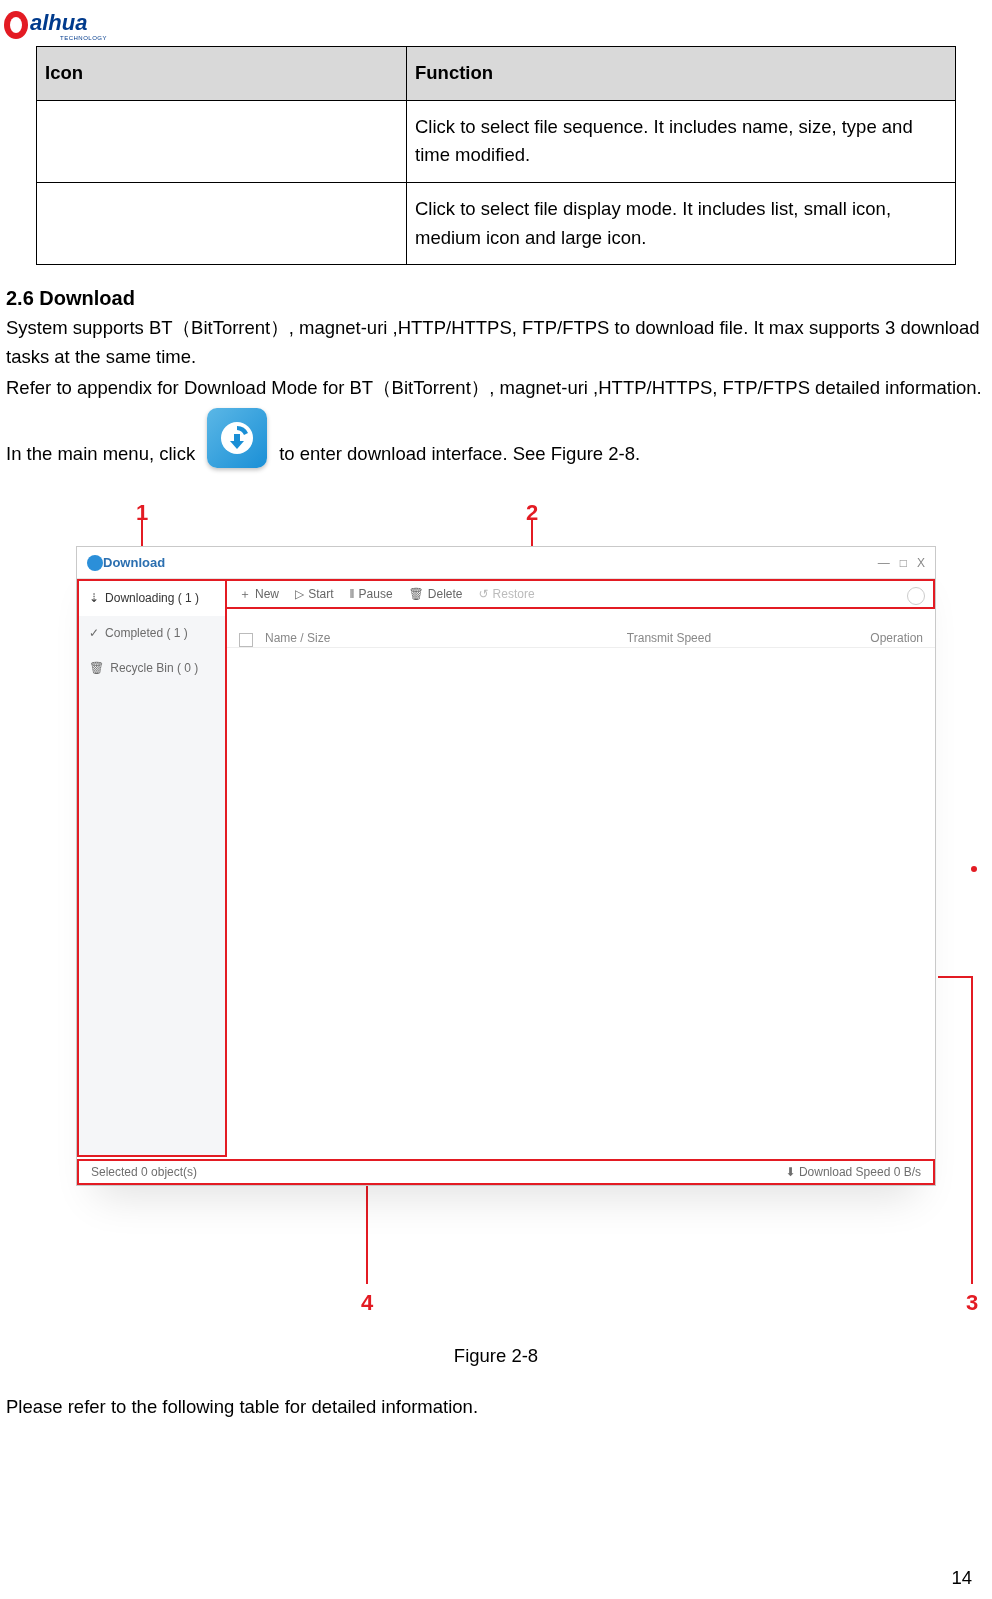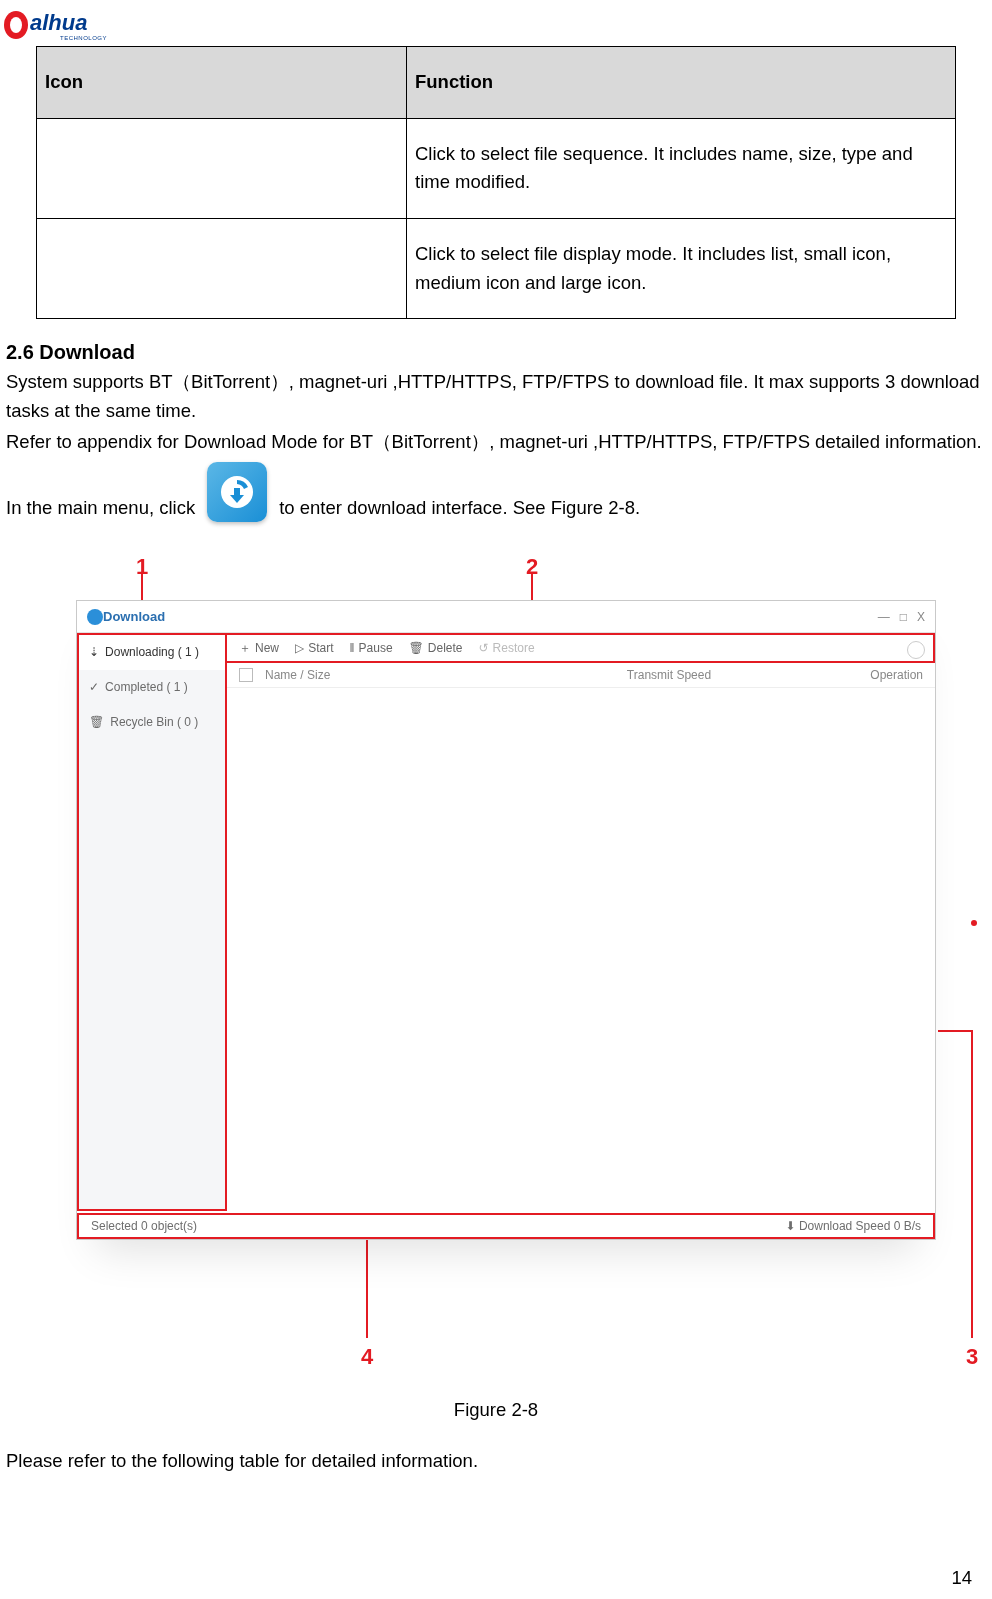--- a/index.html
+++ b/index.html
@@ -18,21 +18,21 @@
   .logo { margin-left: 2px; margin-bottom: 4px; }
   .logo svg { display: block; }
   
   .ftable {
     width: 920px;
     margin-left: 36px;
     border-collapse: collapse;
   }
   .ftable th, .ftable td {
     border: 1px solid #000;
-    padding: 21px 8px;
+    padding: 12px 8px;
     vertical-align: top;
     text-align: left;
     font-size: 18.5px;
     line-height: 1.55;
   }
   .ftable th { background: #d9d9d9; font-weight: bold; }
   .ftable .col-icon { width: 370px; }
   
   .content { margin: 18px 6px 0 6px; font-size: 18.5px; line-height: 1.55; }
   .content h3 { font-size: 20px; font-weight: bold; margin-top: 16px; margin-left: 0; }
@@ -83,21 +83,21 @@
     color:#666; border-bottom:1px solid #eee; border: 2px solid #e31b23; border-left:none;
     justify-content:flex-start;
     position:relative;
   }
   .shot .toolbar .tbtn { display:flex; align-items:center; gap:4px; font-size:12px;}
   .shot .toolbar .tbtn.dis { color:#bbb; }
   .shot .toolbar .search {
     position:absolute; right:8px; top:6px; width:18px; height:18px; border:1px solid #ccc; border-radius:50%;
   }
   .shot .colhdr {
-    height:25px; display:flex; align-items:center; padding:0 12px; color:#888; font-size:12px;
+    height:39px; display:flex; align-items:flex-end; padding:0 12px; color:#888; font-size:12px;
     border-bottom:1px solid #eee;
   }
   .shot .colhdr .chk { width:14px; height:14px; border:1px solid #bbb; margin-right:12px;}
   .shot .colhdr .c1{ width:250px;} .shot .colhdr .c2{flex:1; text-align:center;} .shot .colhdr .c3{width:100px; text-align:right;}
   .shot .listarea { flex:1; }
   .shot .statusbar {
     position:absolute; left:0; right:0; bottom:0; height:26px; border-top:1px solid #e5e5e5;
     display:flex; align-items:center; justify-content:space-between; padding:0 12px;
     font-size:12px; color:#6e6e6e;
     border: 2px solid #e31b23;

